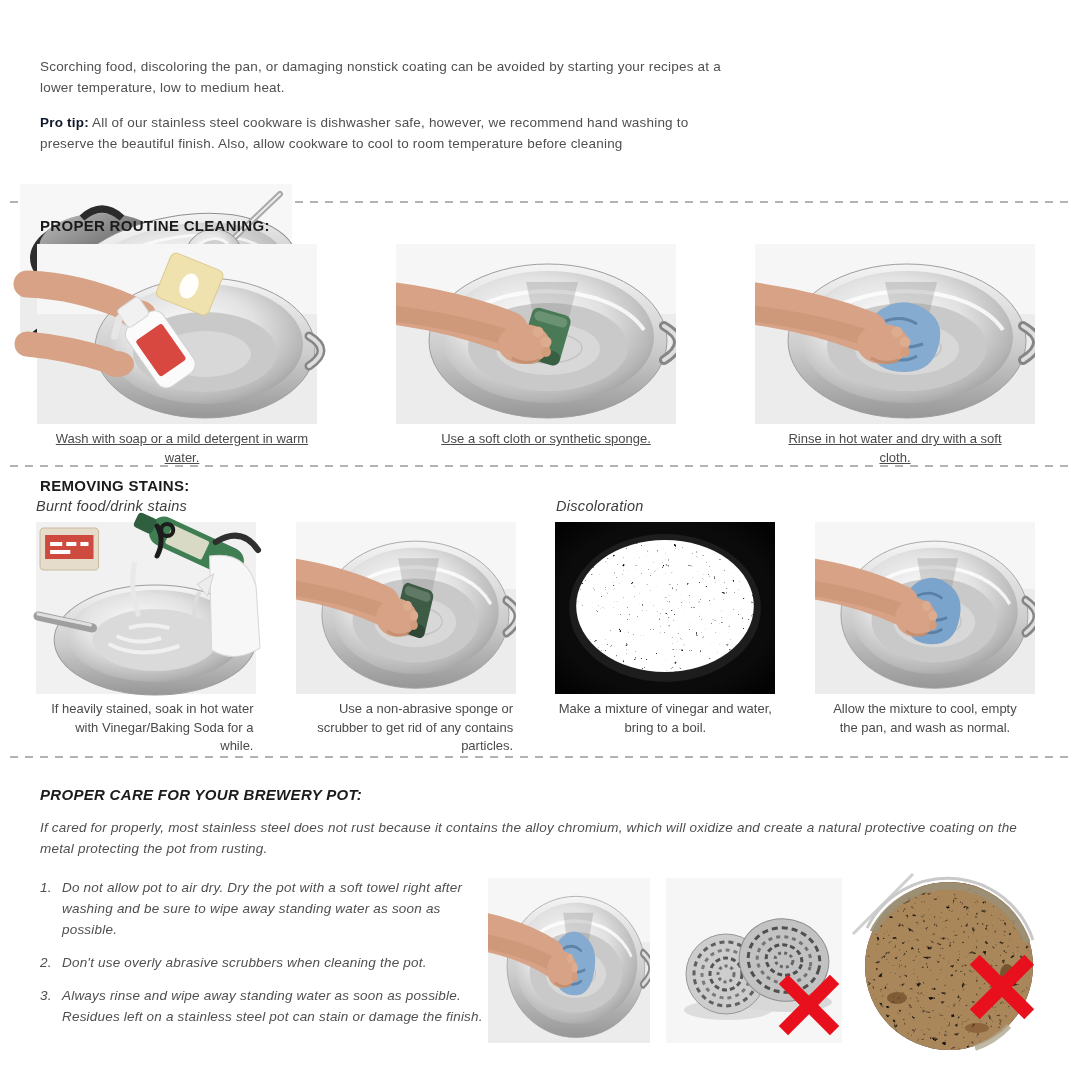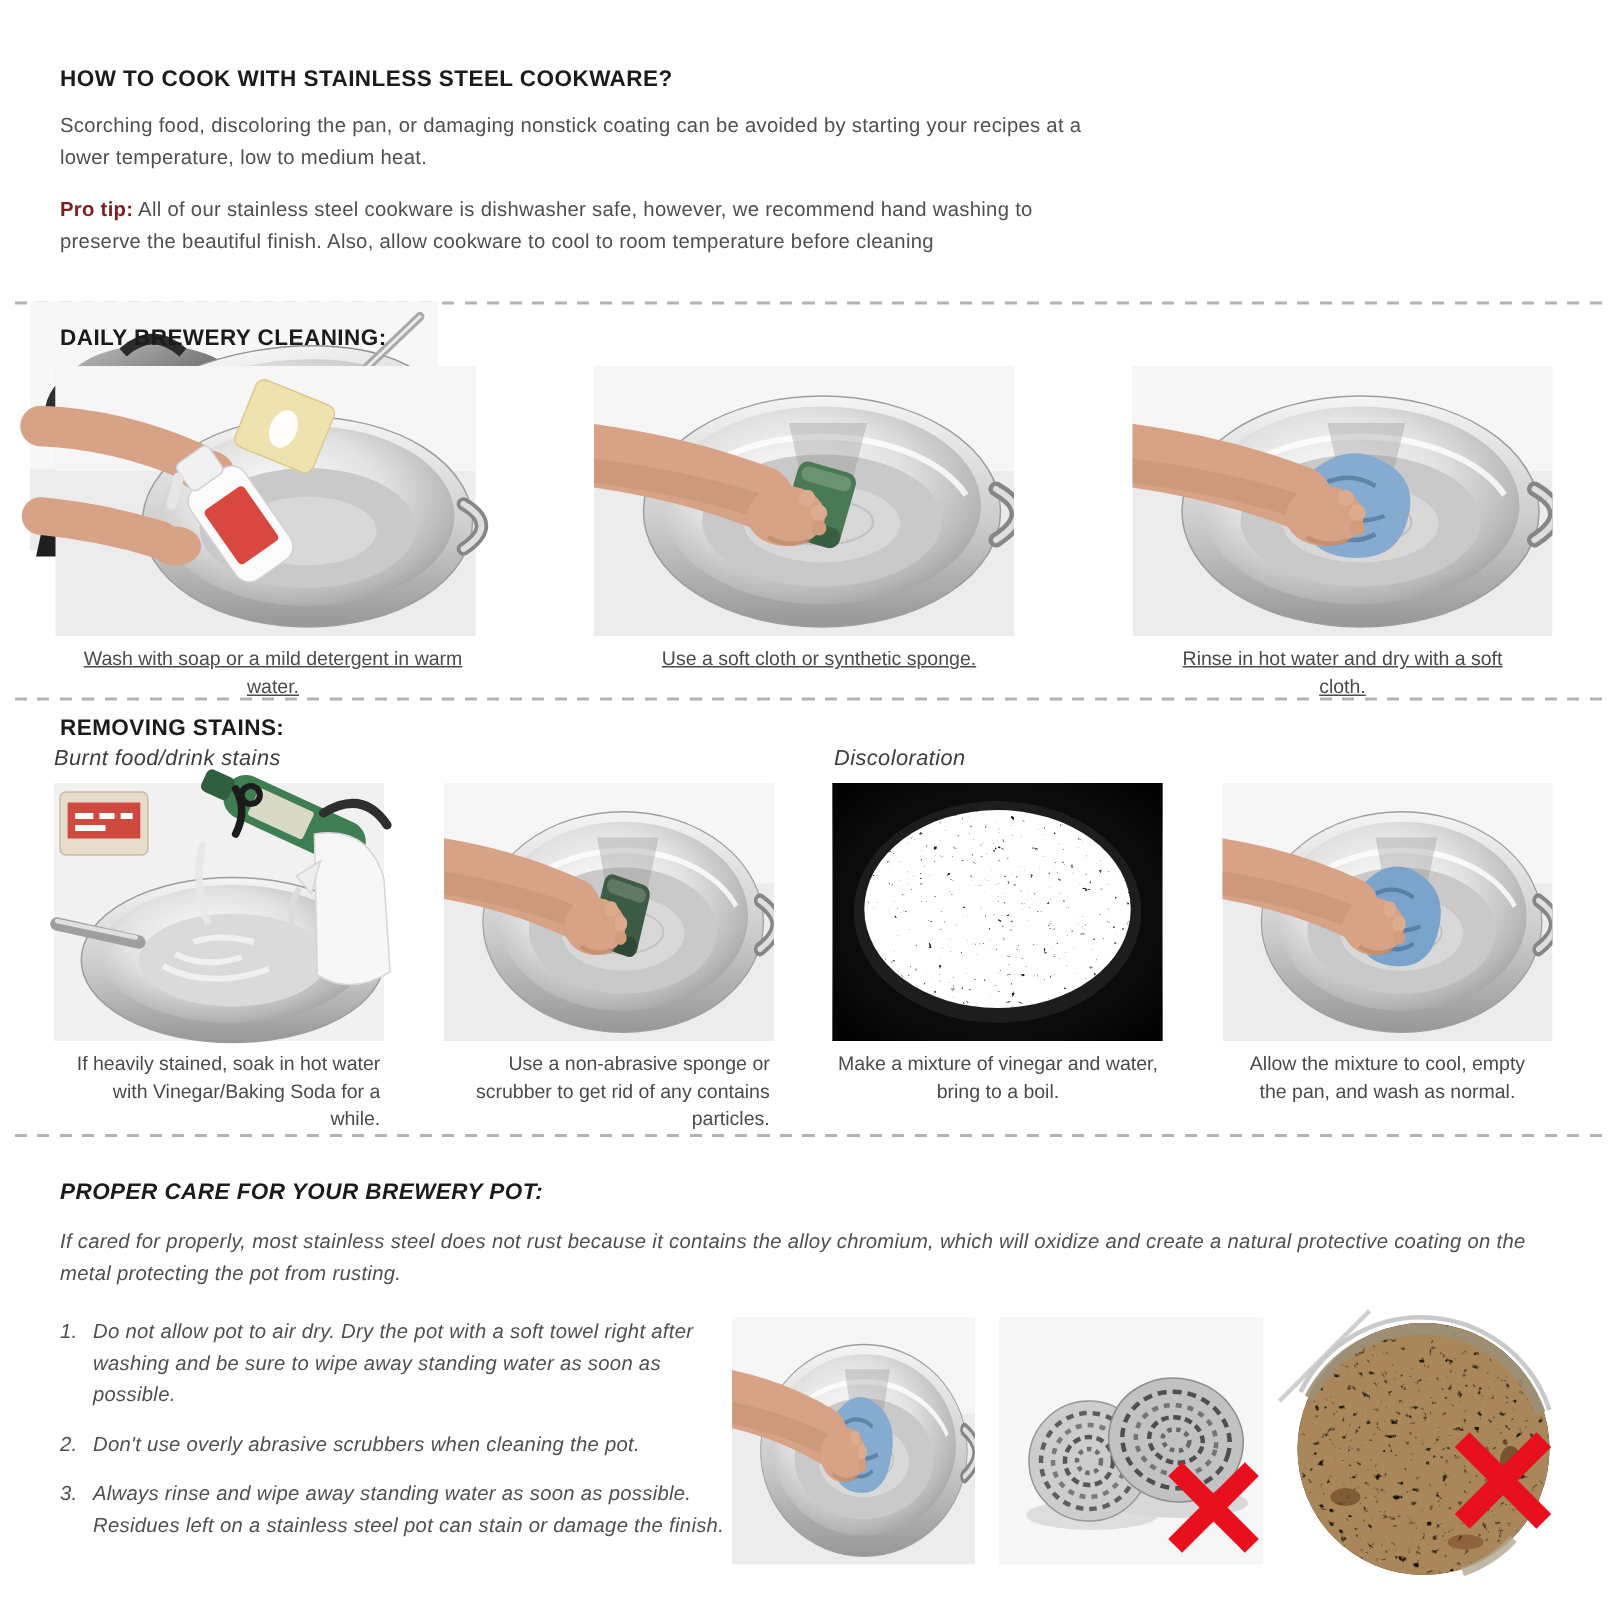--- a/index.html
+++ b/index.html
@@ -13,21 +13,21 @@
   .caption{font-size:13px;line-height:18.5px;color:#4a4a4a;text-align:center;margin:6px auto 0;}
   .sublabel{font-size:14.5px;color:#3d3d3d;letter-spacing:.3px;}
   
   .s1{height:201px;padding-top:44px;}
   .s2{height:262px;padding-top:14px;}
   .s3{height:289px;padding-top:10px;}
   .s4{height:322px;padding-top:28px;font-style:italic;}
   .s1 .text-col{width:700px;}
   .s1 .para{margin-top:12px;}
   .s1 .protip{margin-top:14px;}
-  .protip b{color:#7f1d1d;}
+  .protip b{color:#0f172a;}
   .hero-photo{position:absolute;top:30px;right:20px;width:272px;height:166px;}
   .fig-row{display:flex;justify-content:space-between;}
   .s2 .fig-row{margin:10px 5px 0 -3px;}
   .s2 .fig{width:280px;text-decoration:underline;}
   .s2 .imgbox{height:180px;}
   .s3 .labels{position:relative;height:18px;margin:4px 0 0 -4px;font-style:italic;}
   .s3 .lab-burnt{position:absolute;left:0;top:0;}
   .s3 .lab-disc{position:absolute;left:520px;top:0;}
   .s3 .fig-row{margin:6px 5px 0 -4px;}
   .s3 .fig{width:220px;}
@@ -113,21 +113,20 @@
       <path d="M128,78 q18,-8 34,2 M124,96 q22,12 44,4 M132,112 q16,8 30,0" stroke="rgba(30,60,95,.35)" stroke-width="3" fill="none"></path>
     </symbol>
     <symbol id="redX" viewBox="0 0 80 80">
       <path d="M13,1 L40,28 67,1 79,13 52,40 79,67 67,79 40,52 13,79 1,67 28,40 1,13 Z" fill="#e8101c"></path>
     </symbol>
   </defs>
 </svg>
 
 <div class="section s1">
   <div class="text-col">
-    <h2>HOW TO COOK WITH STAINLESS STEEL COOKWARE?</h2>
     <p class="body-text para">Scorching food, discoloring the pan, or damaging nonstick coating can be avoided by starting your recipes at a lower temperature, low to medium heat.</p>
     <p class="body-text protip"><b>Pro tip:</b><span> All of our stainless steel cookware is dishwasher safe, however, we recommend hand washing to preserve the beautiful finish. Also, allow cookware to cool to room temperature before cleaning</span></p>
   </div>
   <div class="hero-photo imgbox">
     <svg viewBox="0 0 272 166" preserveAspectRatio="none">
       <rect width="272" height="166" fill="#f7f7f7"></rect>
       <rect y="112" width="272" height="54" fill="#ececec"></rect>
       <path d="M8,152 q32,-30 74,-16 q52,14 40,34 l-118,0 z" fill="#1f1f1f"></path>
       <ellipse cx="196" cy="162" rx="66" ry="16" fill="#2a2a2a"></ellipse>
       <g>
@@ -160,21 +159,21 @@
         <circle cx="194" cy="74" r="29" fill="url(#gMetal)" stroke="#8f8f8f"></circle>
         <circle cx="194" cy="74" r="21" fill="#cfcfcf"></circle>
         <path d="M178,62 a21,21 0 0 1 30,-2" stroke="#fff" stroke-width="3" fill="none" opacity=".8"></path>
       </g>
     </svg>
   </div>
 </div>
 <div class="divider"></div>
 
 <div class="section s2">
-  <h2>DAILY BREWERY CLEANING:</h2>
+  <h2>PROPER ROUTINE CLEANING:</h2>
   <div class="fig-row">
 
     <div class="fig">
       <div class="imgbox">
         <svg viewBox="0 0 280 180" preserveAspectRatio="none">
           <rect width="280" height="180" fill="#ececec"></rect>
             <rect width="280" height="70" fill="#f6f6f6"></rect>
           <ellipse cx="168" cy="104" rx="110" ry="70" fill="url(#gRim)" stroke="#9e9e9e"></ellipse>
           <ellipse cx="168" cy="100" rx="98" ry="60" fill="url(#gMetal)"></ellipse>
           <ellipse cx="168" cy="108" rx="72" ry="40" fill="#c9c9c9"></ellipse>

